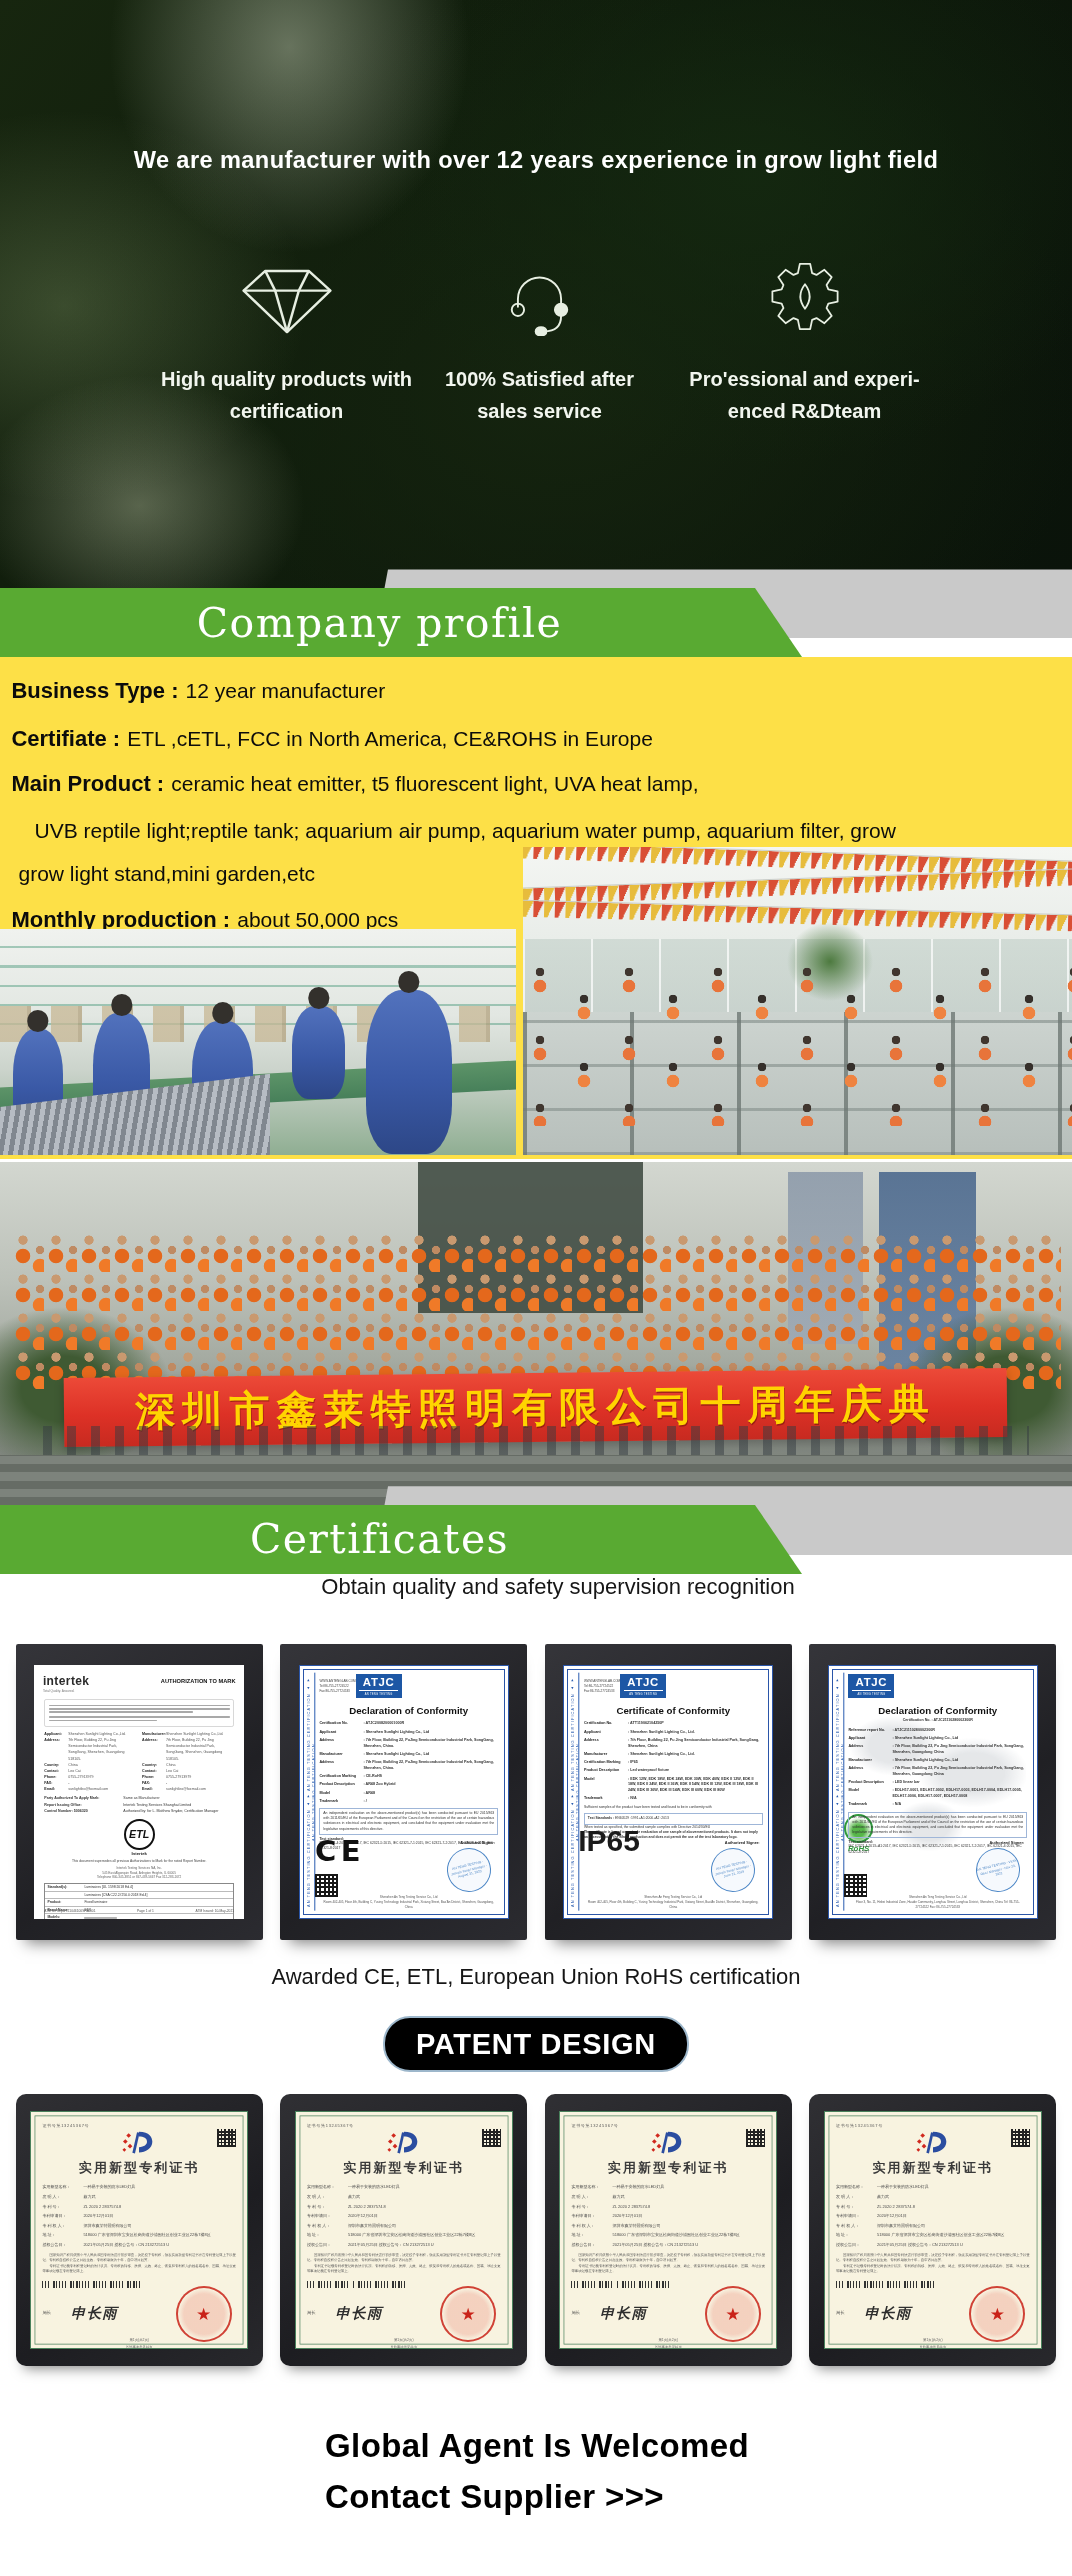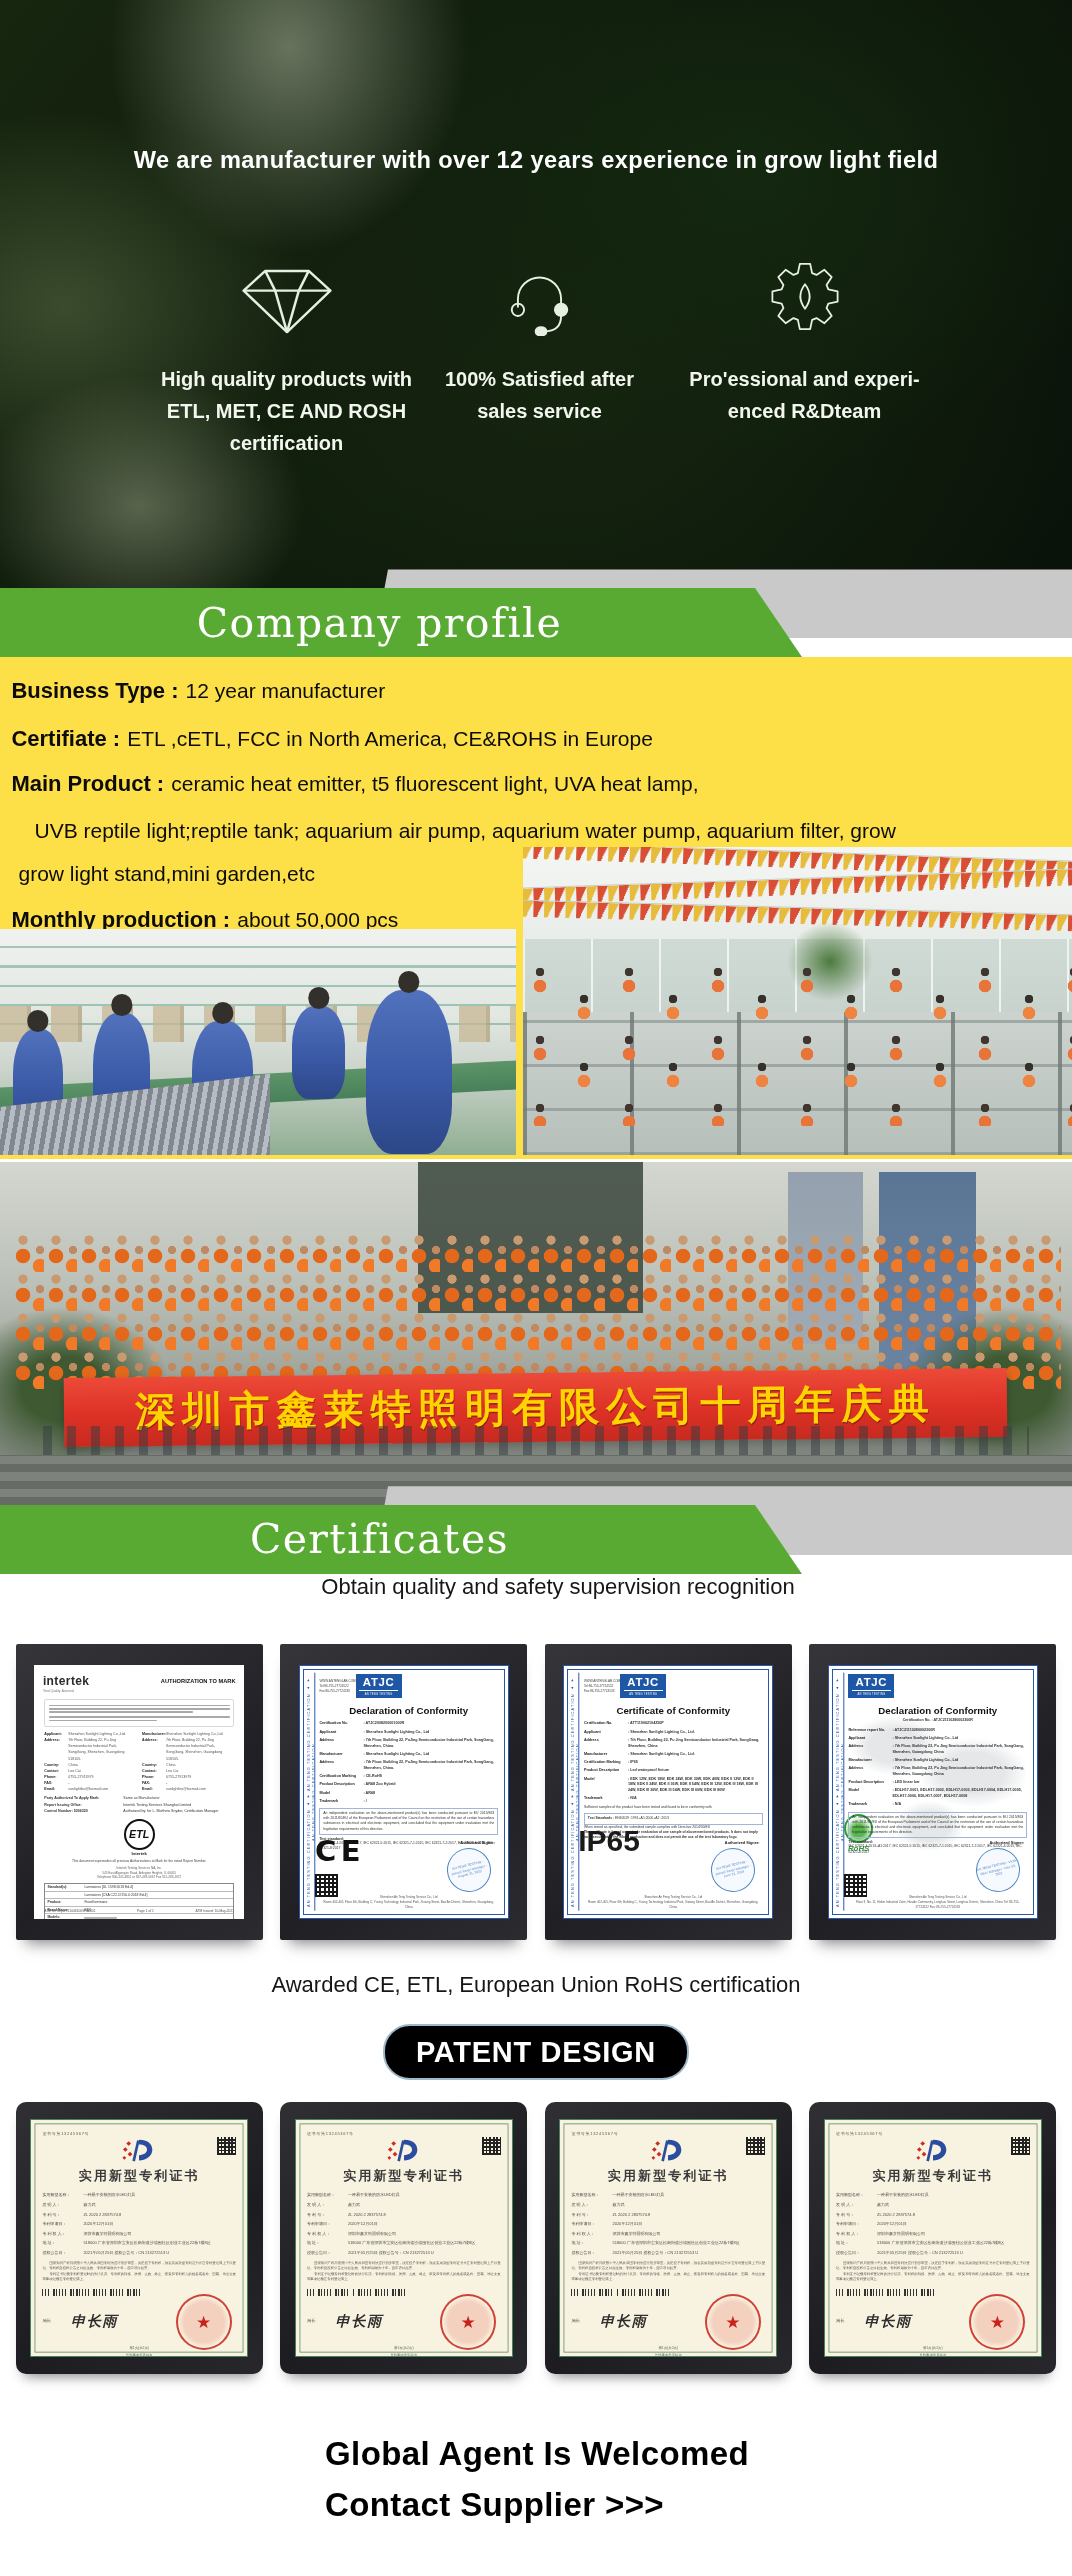--- a/index.html
+++ b/index.html
@@ -128,21 +128,21 @@
   .gp-banner .bt { color:#ffd400; font-size:40px; font-weight:bold; letter-spacing:7.1px;
     text-shadow:0.7px 1.4px 0 rgba(120,20,10,.6); white-space:nowrap; }
   .gp-steps { position:absolute; bottom:0; left:0; right:0; height:50px;
     background:repeating-linear-gradient(0deg,#666c65 0 7.9px,#7d837c 7.9px 16.4px); }
   .gp-legs { position:absolute; bottom:43px; left:4%; right:4%; height:36px; opacity:.5;
     background:repeating-linear-gradient(90deg,#343b40 0 9.3px, rgba(0,0,0,0) 9.3px 24px); }
 
   
   .caption { text-align:center; color:#161616; font-size:22px; }
   .cap1 { height:33px;padding-left:44px; }
-  .cap2 { margin-top:32px; height:31px; }
+  .cap2 { margin-top:24px; height:31px; }
   .pill-wrap { margin-top:21.4px; height:56px; display:flex; justify-content:center; }
   .pill { background:#000; border:2.1px solid #9db7cb; border-radius:27px; height:56px;
     min-width:293px; padding:0 31px; display:flex; align-items:center; justify-content:center; }
   .pill span { color:#fff; font-size:29px; font-weight:bold; letter-spacing:0.7px; }
 
   
   .cert-row { margin-top:37px; height:296px; display:flex; justify-content:space-between;
     padding:0 15.7px; }
   .frame { background:linear-gradient(145deg,#35353a,#202024 60%,#2b2b30);
     border-radius:2.1px; box-shadow:0 11.4px 14.3px -8.6px rgba(0,0,0,.5);
@@ -293,21 +293,20 @@
             <line x1="6" y1="26" x2="94" y2="26"></line>
             <line x1="28" y1="6" x2="38" y2="26"></line>
             <line x1="72" y1="6" x2="62" y2="26"></line>
             <line x1="38" y1="26" x2="50" y2="68"></line>
             <line x1="62" y1="26" x2="50" y2="68"></line>
           </g>
         </svg>
       </div>
       <div class="f-lines">
           <div class="li">High quality products with</div>
-          <div class="li">ETL, MET, CE AND ROSH</div>
           <div class="li">certification</div>
         </div>
     </div>
 
     <div class="feature f2">
       <div class="f-icon">
         <svg width="79" height="74" viewBox="0 0 100 96">
           <g class="oicon" stroke-width="4" stroke-linecap="round">
             <path d="M22,58 v-10 a28,28 0 0 1 56,0 v10"></path>
             <circle cx="22" cy="62" r="8"></circle>

